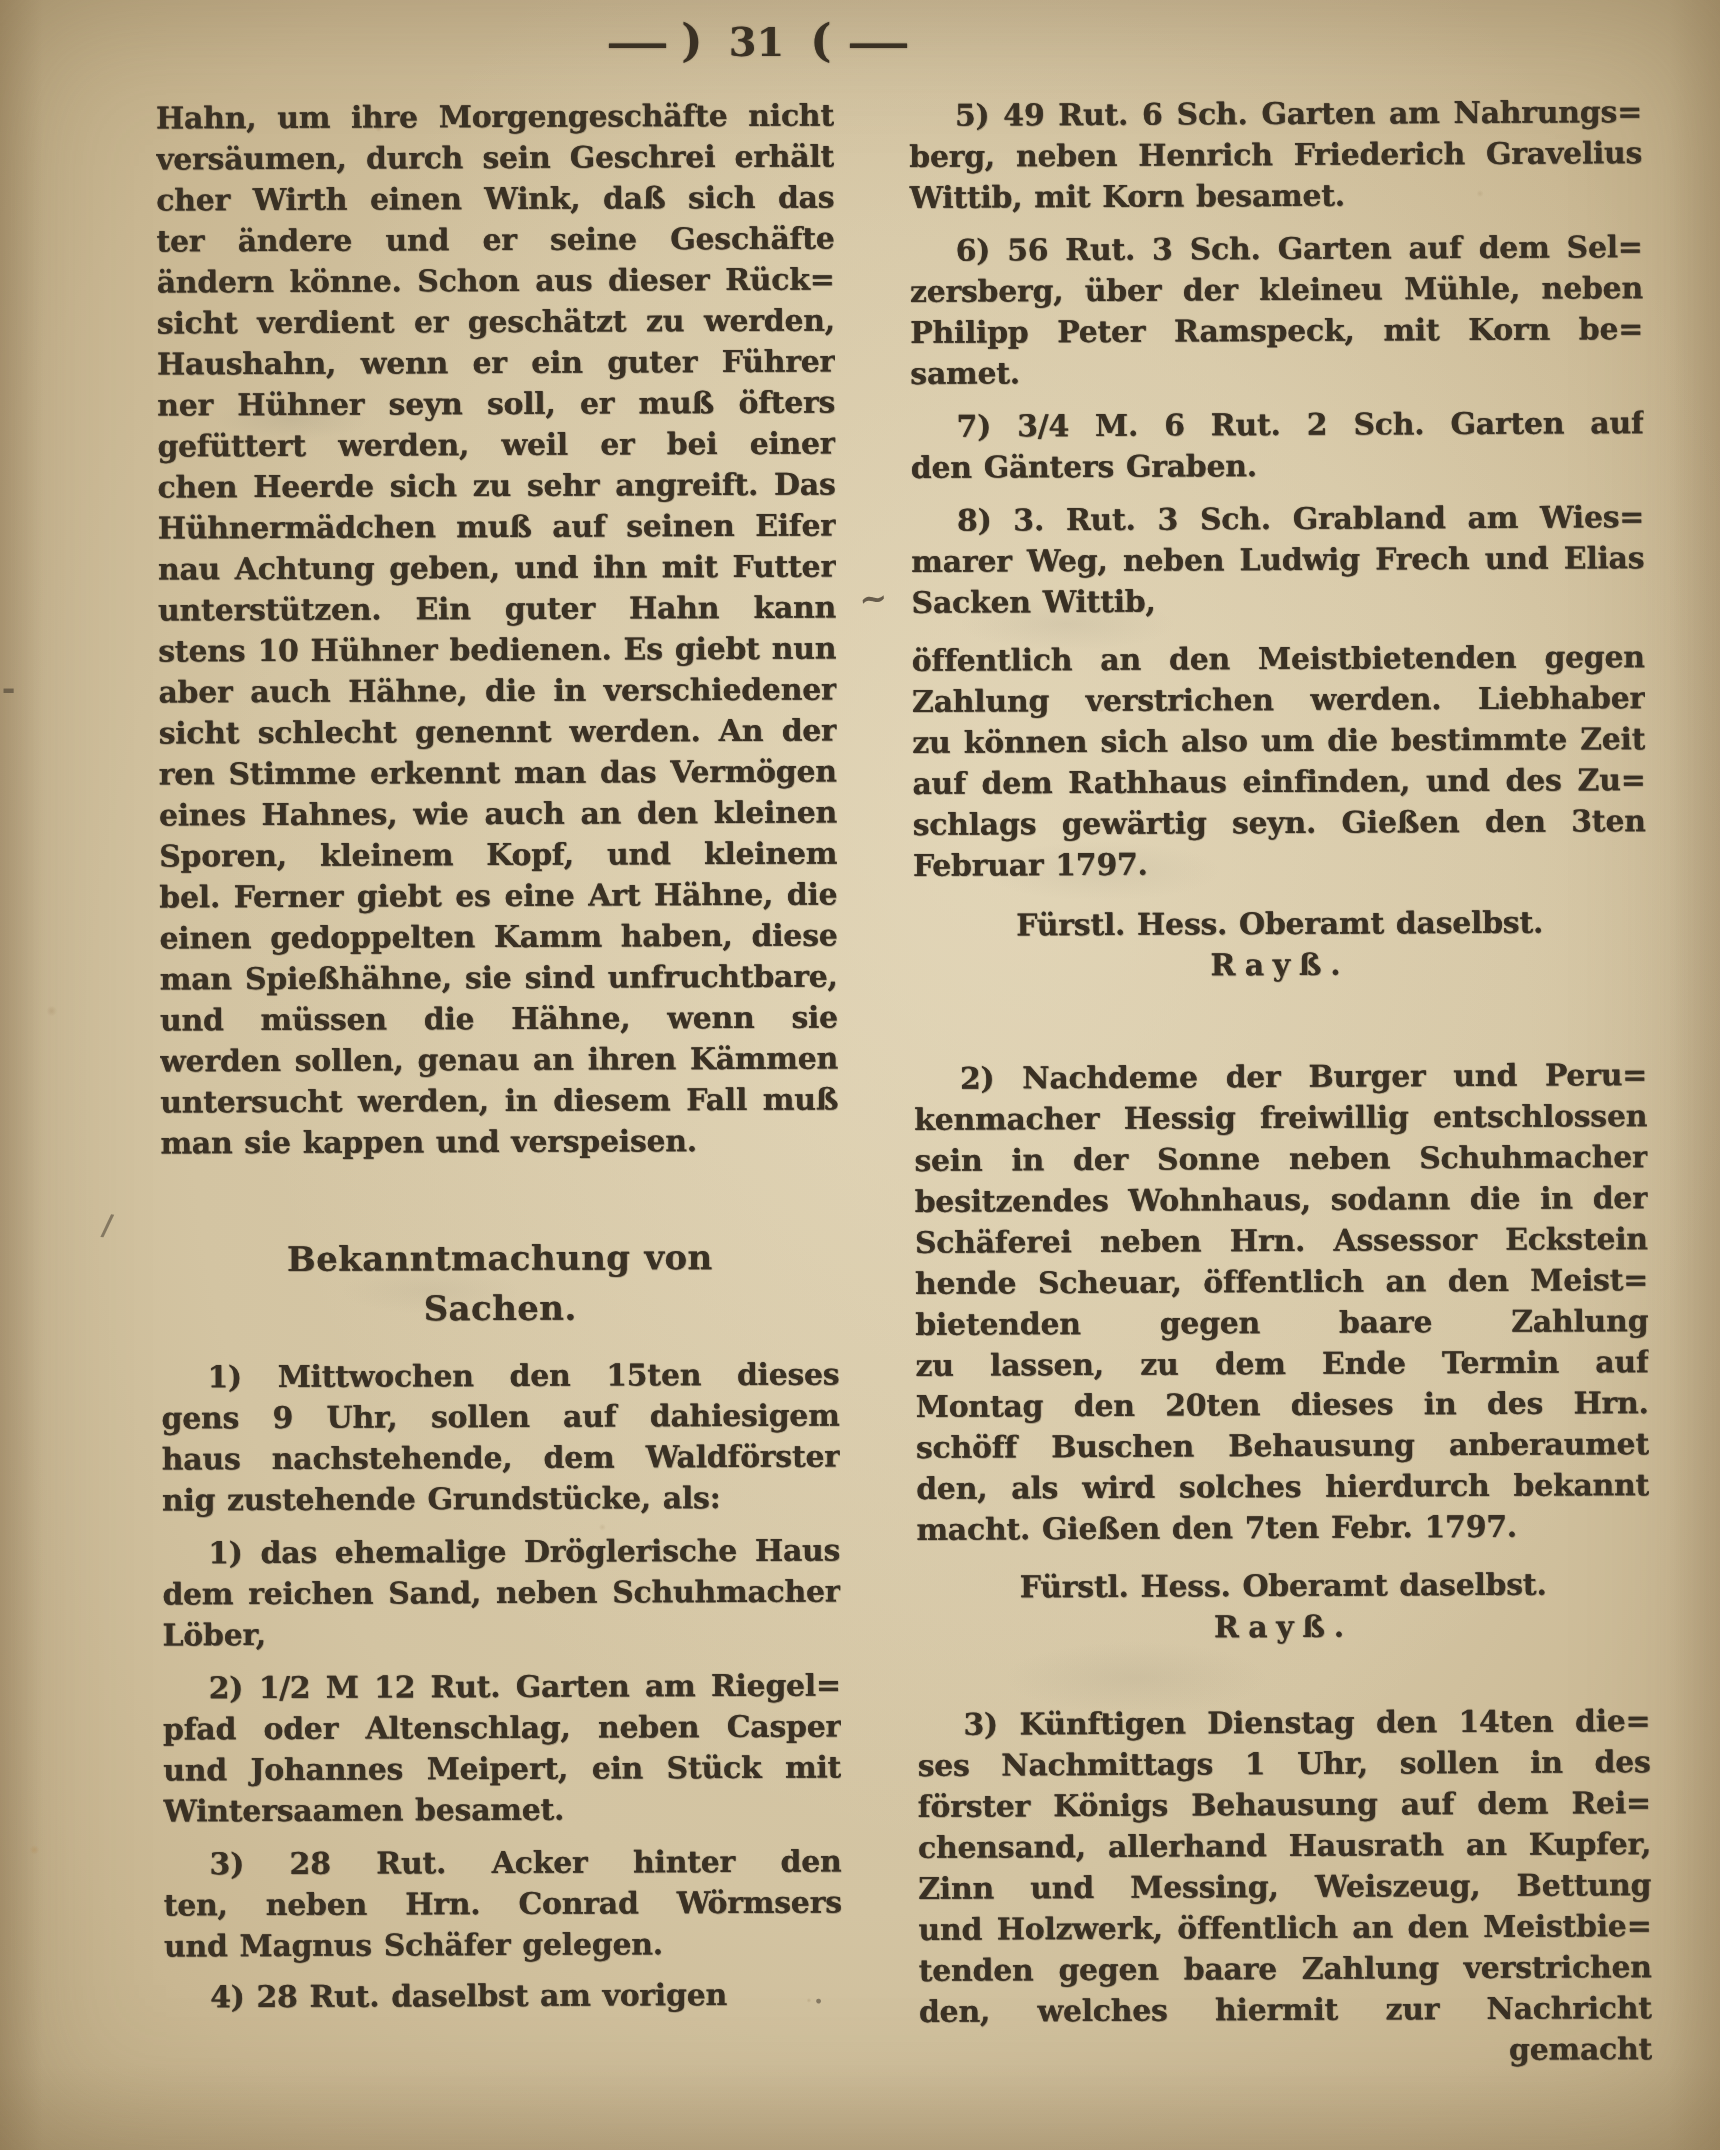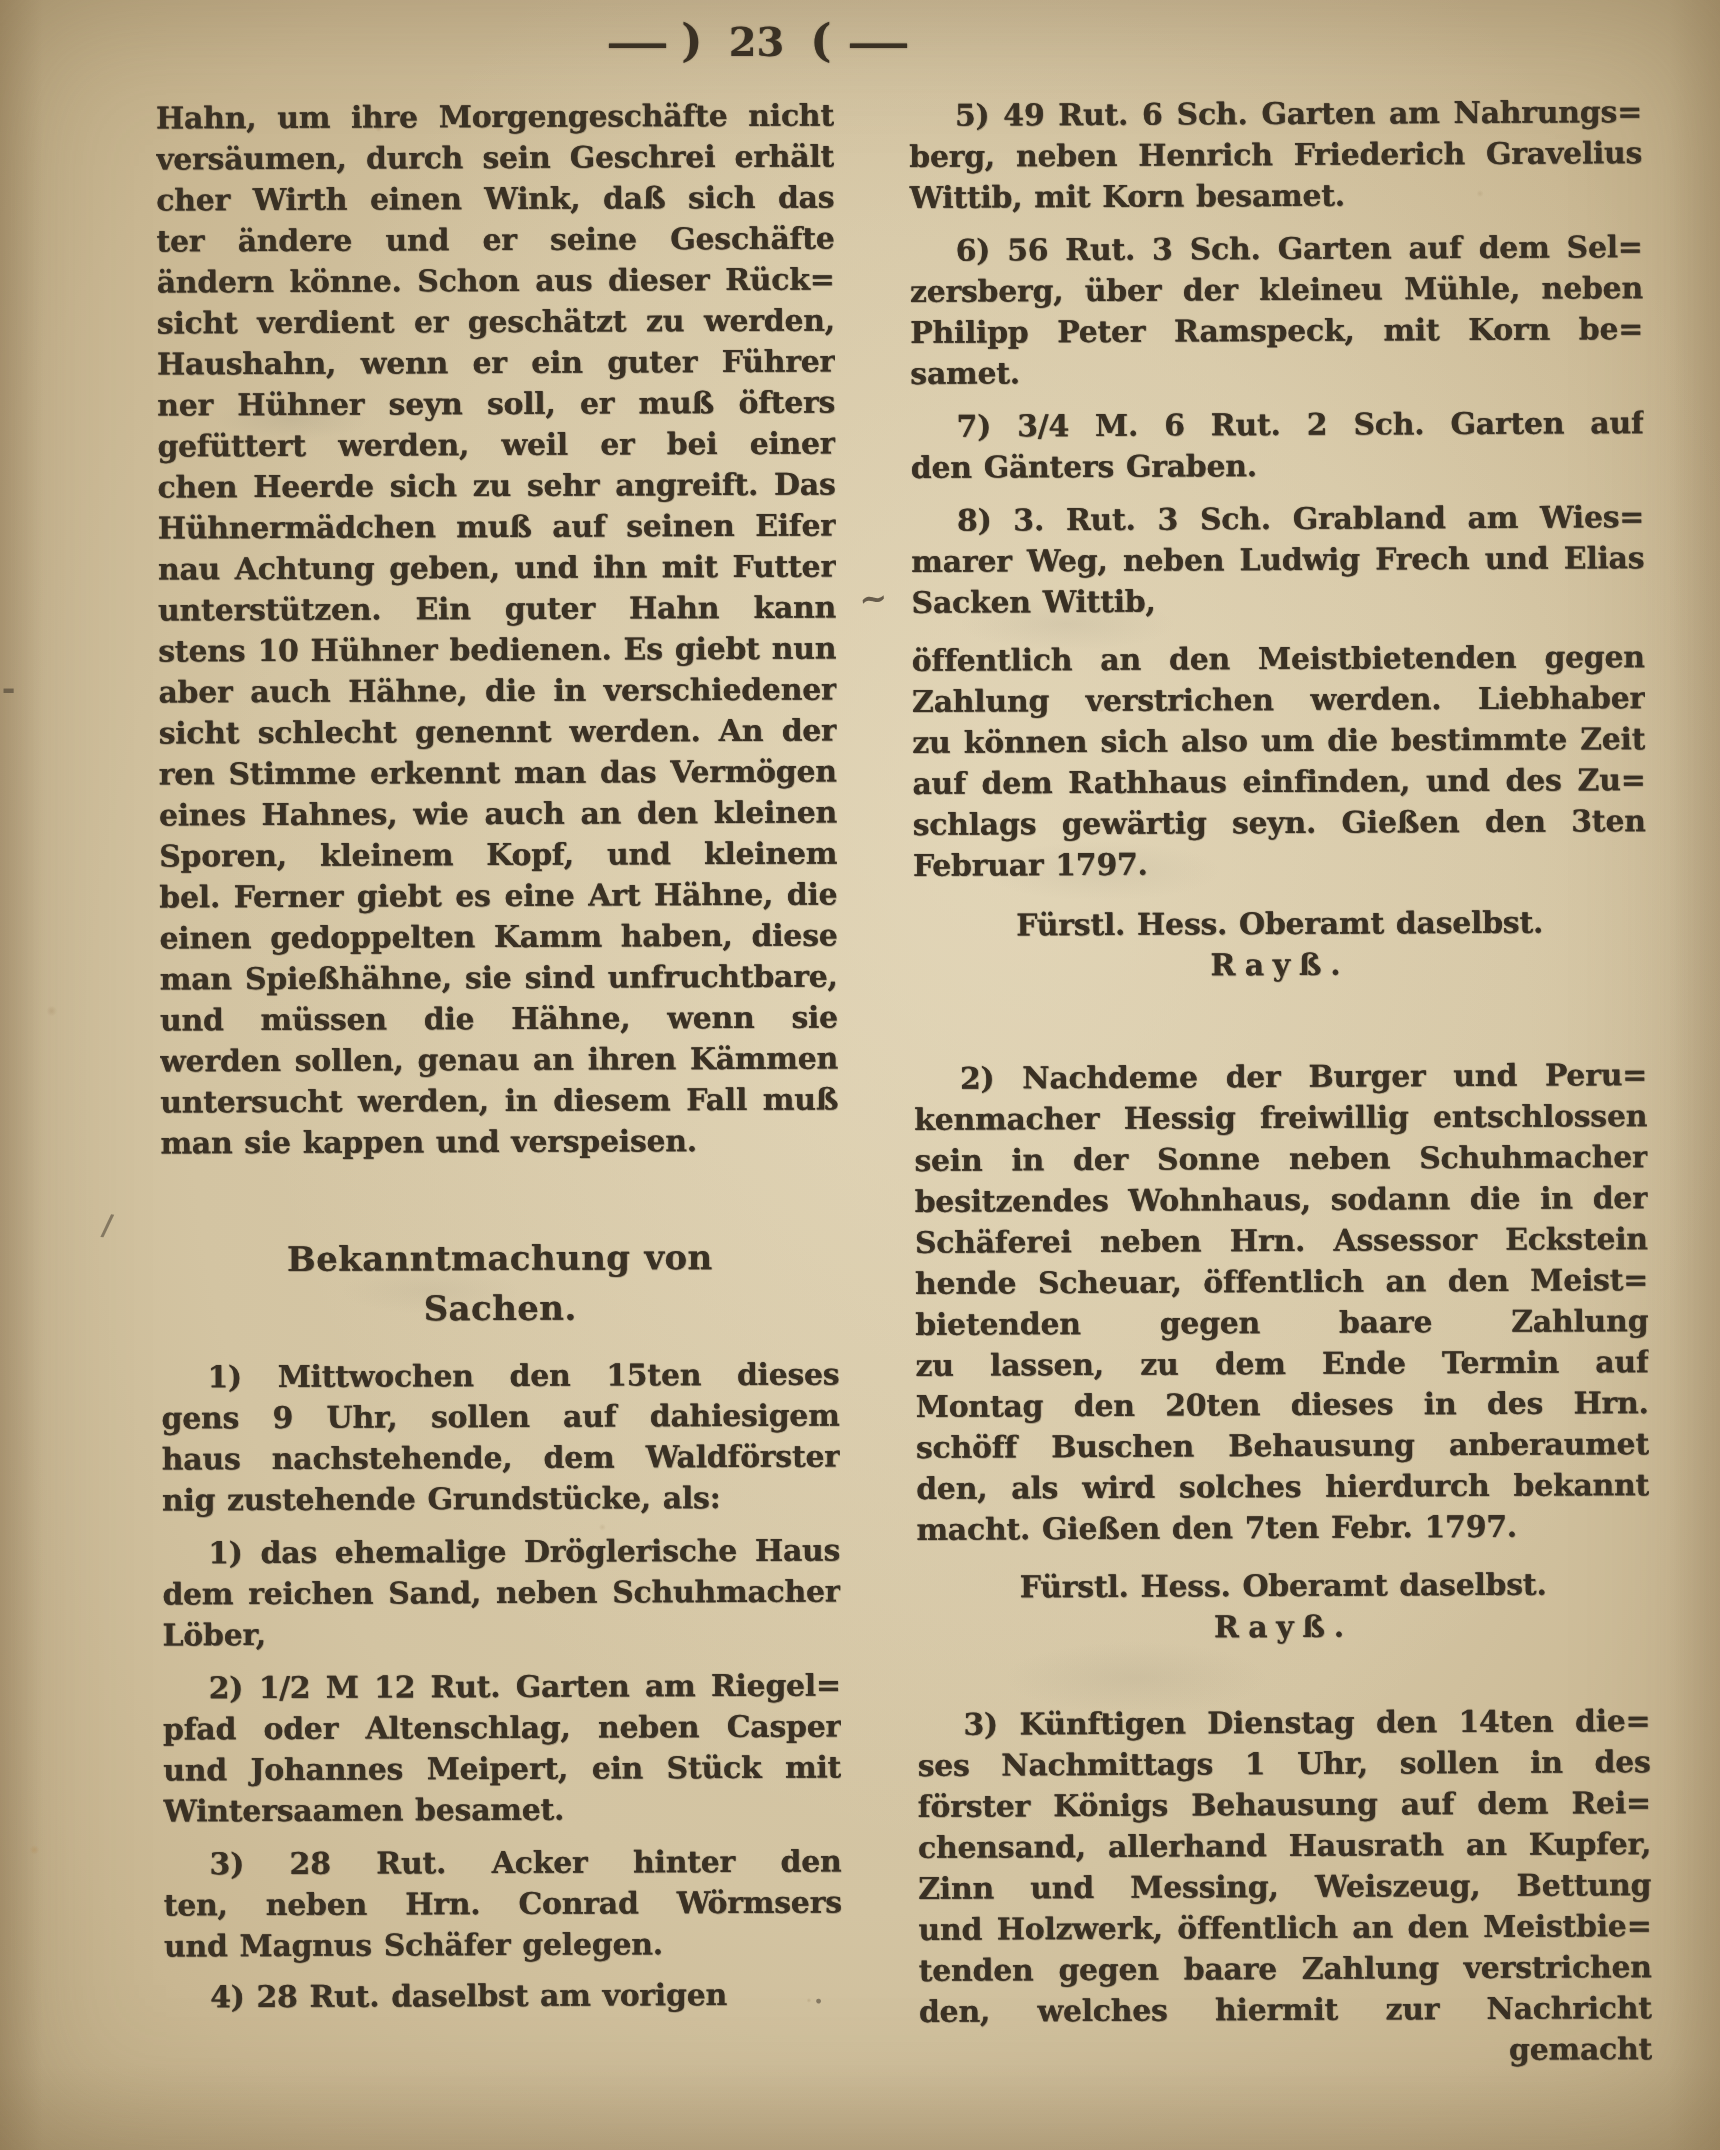--- a/index.html
+++ b/index.html
@@ -70,21 +70,21 @@
   .mark-speck{left:814px;top:1986px;font-size:26px;opacity:.55;transform:rotate(14deg);}
 </style>
 </head>
 <body>
 
 <div class="paper">
 
   <div class="page-header">
     <span class="dash">—</span>
     <span class="brk">)</span>
-    <span>23</span>
+    <span>31</span>
     <span class="brk">(</span>
     <span class="dash">—</span>
   </div>
 
   <div class="col col-left" id="col-left">
       <div class="line a-j">Hahn, um ihre Morgengeschäfte nicht zu</div>
       <div class="line a-j">versäumen, durch sein Geschrei erhält man=</div>
       <div class="line a-j">cher Wirth einen Wink, daß sich das Wet=</div>
       <div class="line a-j">ter ändere und er seine Geschäfte darnach</div>
       <div class="line a-j">ändern könne.  Schon aus dieser Rück=</div>

